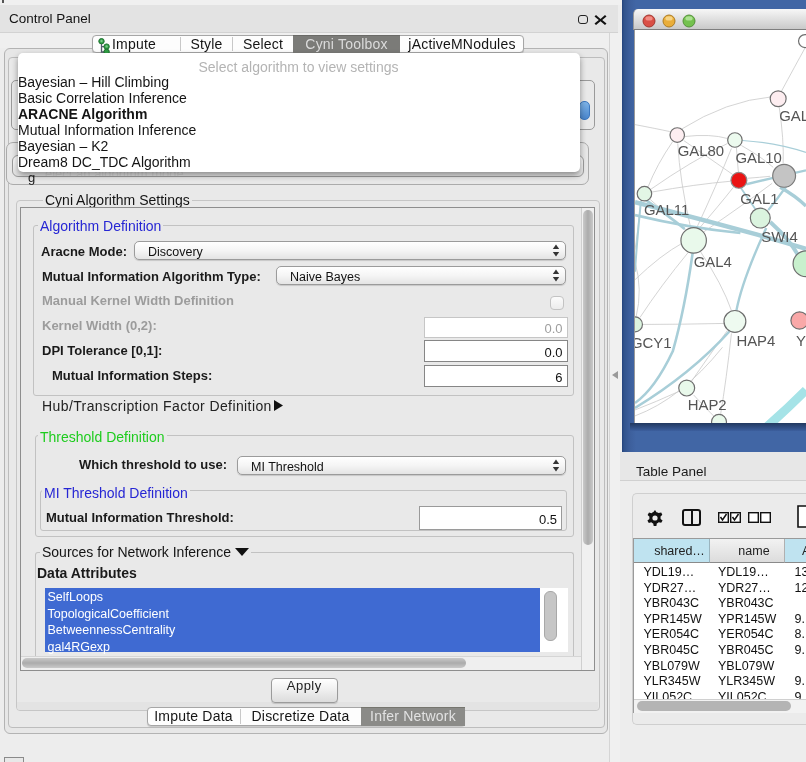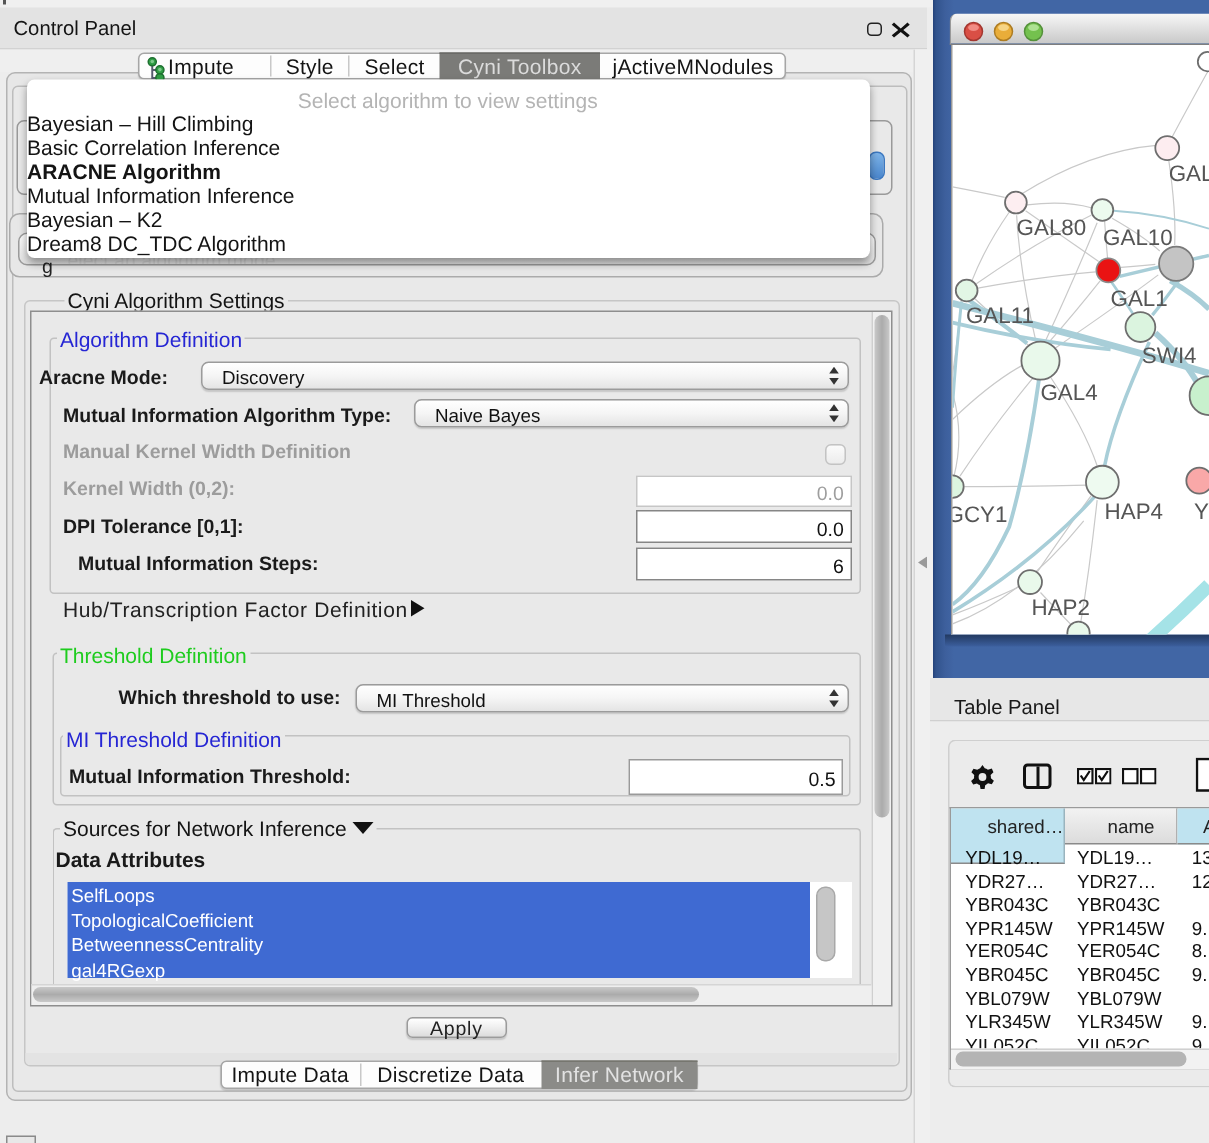--- a/index.html
+++ b/index.html
@@ -66,21 +66,21 @@
 <div class="abs" style="left:20px;top:207px;width:575px;height:464px;background:#e9e9e9;border:1px solid #8e8e8e;"></div>
 
 <div class="abs" style="left:581px;top:208px;width:13px;height:462px;background:#f0f0f0;border-left:1px solid #cfcfcf;"></div>
 <div class="abs" style="left:582.5px;top:210px;width:10px;height:335px;background:linear-gradient(to right,#c9c9c9,#ababab 50%,#c9c9c9);border-radius:5px;"></div>
 
 <div class="abs" style="left:21px;top:656px;width:560px;height:14px;background:#efefef;border-top:1px solid #d5d5d5;"></div>
 <div class="abs" style="left:22px;top:658px;width:444px;height:10px;background:linear-gradient(#c9c9c9,#ababab 50%,#c9c9c9);border-radius:5px;"></div>
 
 <div class="grp" style="left:32.5px;top:225px;width:541px;height:171px;"></div>
 <div class="gt" style="left:38px;top:218px;color:#2626d4;">Algorithm Definition</div>
-<div class="lbl" style="left:26px;top:244px;">Aracne Mode:</div>
+<div class="lbl" style="left:41px;top:244px;">Aracne Mode:</div>
 <div class="combo" style="left:134px;top:241px;width:431.5px;">
   <div class="ct">Discovery</div>
   <svg class="ar" viewBox="0 0 8 13">
       <path d="M4 0.5 L7.2 5 H0.8 Z" fill="#333"></path>
       <path d="M4 12.5 L0.8 8 H7.2 Z" fill="#333"></path>
     </svg>
 </div>
 <div class="lbl" style="left:42px;top:269px;">Mutual Information Algorithm Type:</div>
 <div class="combo" style="left:276px;top:266px;width:289.5px;">
   <div class="ct">Naive Bayes</div>
@@ -118,21 +118,21 @@
 <div class="lbl" style="left:46px;top:510px;">Mutual Information Threshold:</div>
 <div class="field" style="left:418.5px;top:506px;width:143.5px;height:24px;padding-top:5px;border-color:#9a9a9a;">0.5</div>
 
 <div class="grp" style="left:35px;top:552px;width:538.5px;height:104px;border-bottom:none;border-bottom-left-radius:0;border-bottom-right-radius:0;"></div>
 <div class="gt" style="left:40px;top:544px;color:#141414;">Sources for Network Inference <span style="display:inline-block;width:0;height:0;border-left:7.5px solid transparent;border-right:7.5px solid transparent;border-top:8px solid #111;vertical-align:1px;"></span></div>
 <div class="lbl" style="left:37px;top:565px;font-size:14px;">Data Attributes</div>
 <div class="abs" style="left:45px;top:588px;width:523px;height:64px;background:#fff;"></div>
 <div class="abs" style="left:45px;top:588px;width:495px;height:64px;background:#3f6ad2;color:#fff;font-size:12.5px;line-height:16.7px;padding:1px 0 0 2.5px;">SelfLoops<br>TopologicalCoefficient<br>BetweennessCentrality<br>gal4RGexp</div>
 <div class="abs" style="left:544px;top:591px;width:13px;height:50px;background:#c6c6c6;border:1px solid #a8a8a8;border-radius:6px;"></div>
 
-<div class="abs" style="left:271px;top:678px;width:66.5px;height:14px;background:linear-gradient(#ffffff,#f0f0f0 45%,#dcdcdc);border:1px solid #9b9b9b;border-radius:4px;box-shadow:0 1px 1px rgba(0,0,0,0.15);text-align:center;font-size:13px;letter-spacing:0.5px;color:#222;line-height:14px;">Apply</div>
+<div class="abs" style="left:271px;top:678px;width:66.5px;height:25px;background:linear-gradient(#ffffff,#f0f0f0 45%,#dcdcdc);border:1px solid #9b9b9b;border-radius:4px;box-shadow:0 1px 1px rgba(0,0,0,0.15);text-align:center;font-size:13px;letter-spacing:0.5px;color:#222;line-height:14px;">Apply</div>
 <div class="abs" style="left:147px;top:707px;width:318px;height:19px;background:#fdfdfd;border:1px solid #a6a6a6;border-radius:4px;box-shadow:0 1px 1px rgba(0,0,0,0.15);"></div>
 <div class="abs" style="left:240px;top:709px;width:1px;height:15px;background:#c8c8c8;"></div>
 <div class="abs" style="left:361px;top:707px;width:104px;height:19px;background:#8b8b88;border-top:1px solid #76766f;"></div>
 <div class="tabtx" style="left:147px;top:707px;width:93px;line-height:19px;">Impute Data</div>
 <div class="tabtx" style="left:240px;top:707px;width:121px;line-height:19px;">Discretize Data</div>
 <div class="tabtx" style="left:361px;top:707px;width:104px;line-height:19px;color:#e2e2e2;">Infer Network</div>
 
 <div class="abs" style="left:4px;top:757px;width:20px;height:10px;background:#e8e8e8;border:1.5px solid #8a8a8a;"></div>
 
 <svg class="abs" style="left:612px;top:371px;" width="6" height="8" viewBox="0 0 6 8">
@@ -263,21 +263,21 @@
   </svg>
 <svg class="abs" style="left:748px;top:512px;" width="23" height="11" viewBox="0 0 23 11">
     <rect x="0.7" y="0.7" width="9.6" height="9.6" fill="#fff" stroke="#111" stroke-width="1.4"></rect>
     <rect x="12.7" y="0.7" width="9.6" height="9.6" fill="#fff" stroke="#111" stroke-width="1.4"></rect>
   </svg>
 <svg class="abs" style="left:797px;top:505px;" width="9" height="23" viewBox="0 0 9 23">
     <path d="M1 1 H14 V22 H1 Z" fill="#fff" stroke="#111" stroke-width="1.6"></path>
   </svg>
 
 <div class="abs" style="left:633px;top:538px;width:173px;height:175px;background:#fff;border:1px solid #9a9a9a;border-right:none;"></div>
-<div class="abs" style="left:634px;top:539px;width:76px;height:37px;background:#bfe3f0;border-right:1px solid #9ab4be;border-bottom:1px solid #8a8a8a;text-align:right;text-indent:16px;font-size:12.5px;color:#222;line-height:24px;">shared…</div>
+<div class="abs" style="left:634px;top:539px;width:76px;height:24px;background:#bfe3f0;border-right:1px solid #9ab4be;border-bottom:1px solid #8a8a8a;text-align:center;text-indent:16px;font-size:12.5px;color:#222;line-height:24px;">shared…</div>
 <div class="abs" style="left:710px;top:539px;width:75px;height:24px;background:linear-gradient(#f2f2f2,#dcdcdc);border-right:1px solid #b0b0b0;border-bottom:1px solid #8a8a8a;text-align:center;text-indent:14px;font-size:12.5px;color:#222;line-height:24px;">name</div>
 <div class="abs" style="left:785px;top:539px;width:21px;height:24px;background:#bfe3f0;border-bottom:1px solid #8a8a8a;font-size:12.5px;color:#222;line-height:24px;padding-left:17px;">A</div>
 <div class="abs" style="left:634px;top:563px;width:172px;height:136px;overflow:hidden;font-size:12.5px;color:#111;">
   <div style="position:absolute;left:9.5px;top:2px;line-height:15.6px;">YDL19…<br>YDR27…<br>YBR043C<br>YPR145W<br>YER054C<br>YBR045C<br>YBL079W<br>YLR345W<br>YIL052C</div>
   <div style="position:absolute;left:84px;top:2px;line-height:15.6px;">YDL19…<br>YDR27…<br>YBR043C<br>YPR145W<br>YER054C<br>YBR045C<br>YBL079W<br>YLR345W<br>YIL052C</div>
   <div style="position:absolute;left:160.5px;top:2px;line-height:15.6px;">13<br>12<br><br>9.<br>8.<br>9.<br><br>9.<br>9.</div>
 </div>
 <div class="abs" style="left:634px;top:699px;width:172px;height:14px;background:#f2f2f2;border-top:1px solid #d0d0d0;"></div>
 <div class="abs" style="left:637px;top:701px;width:154px;height:10px;background:#b4b4b4;border-radius:5px;"></div>
 

